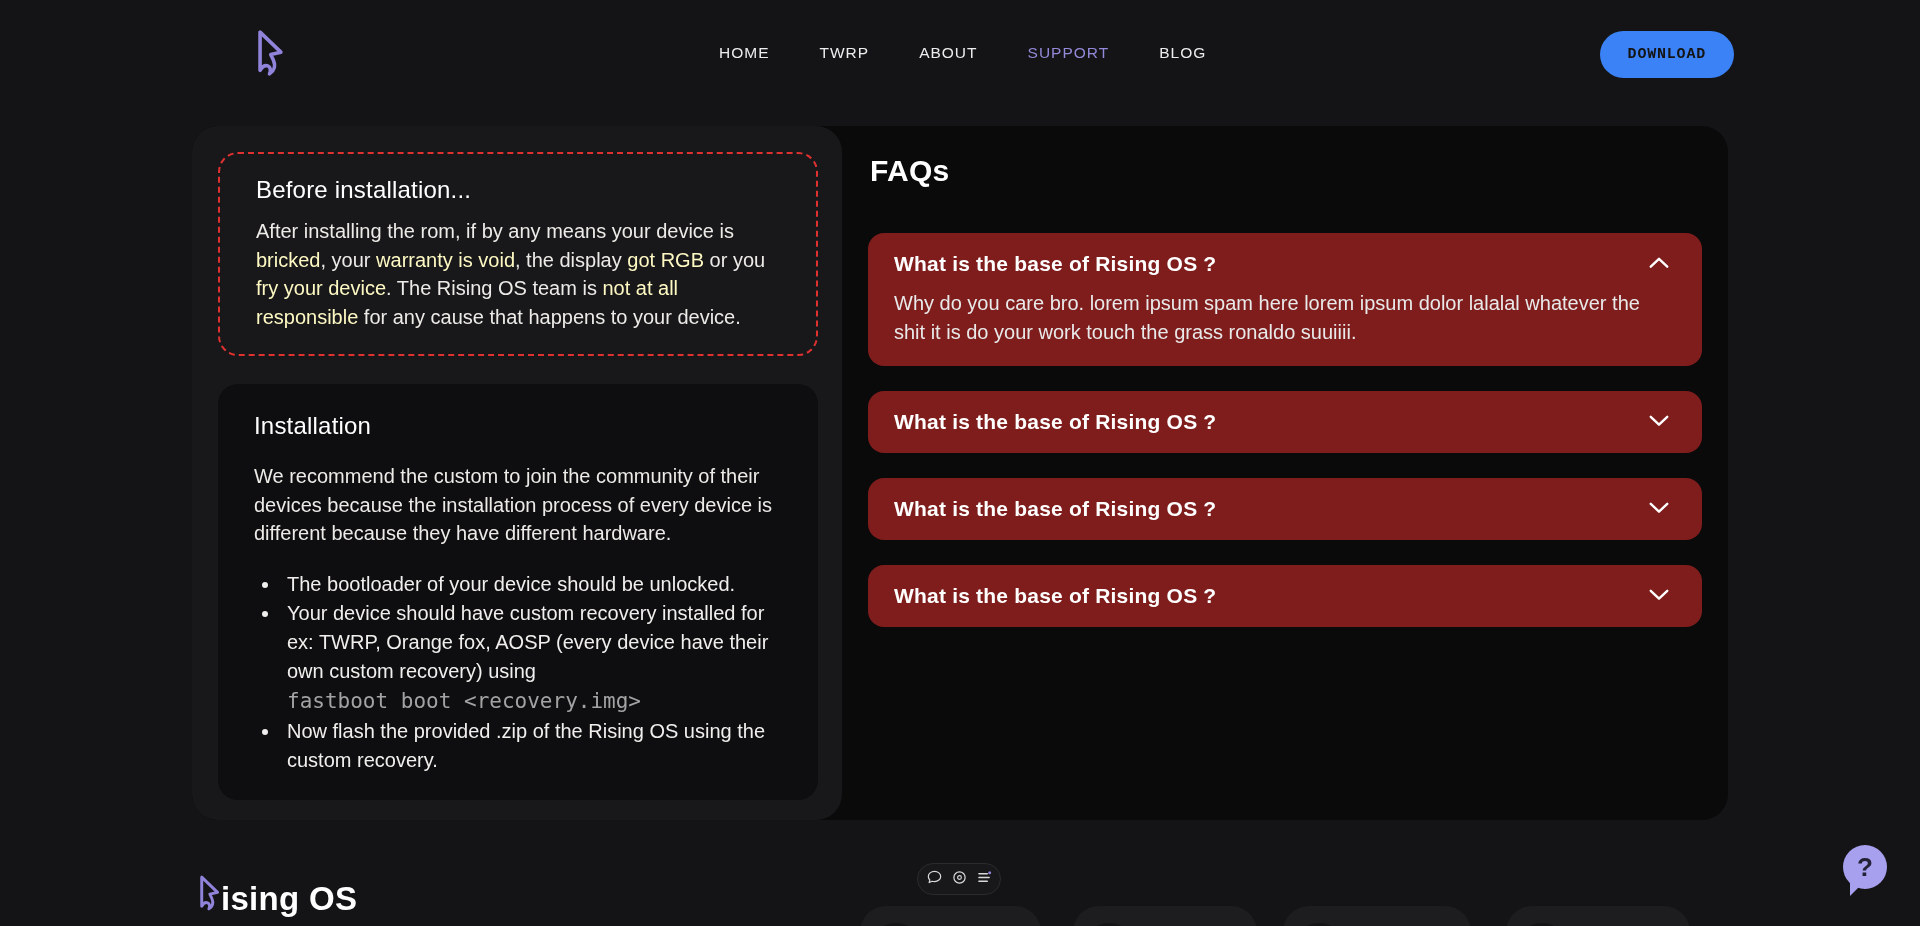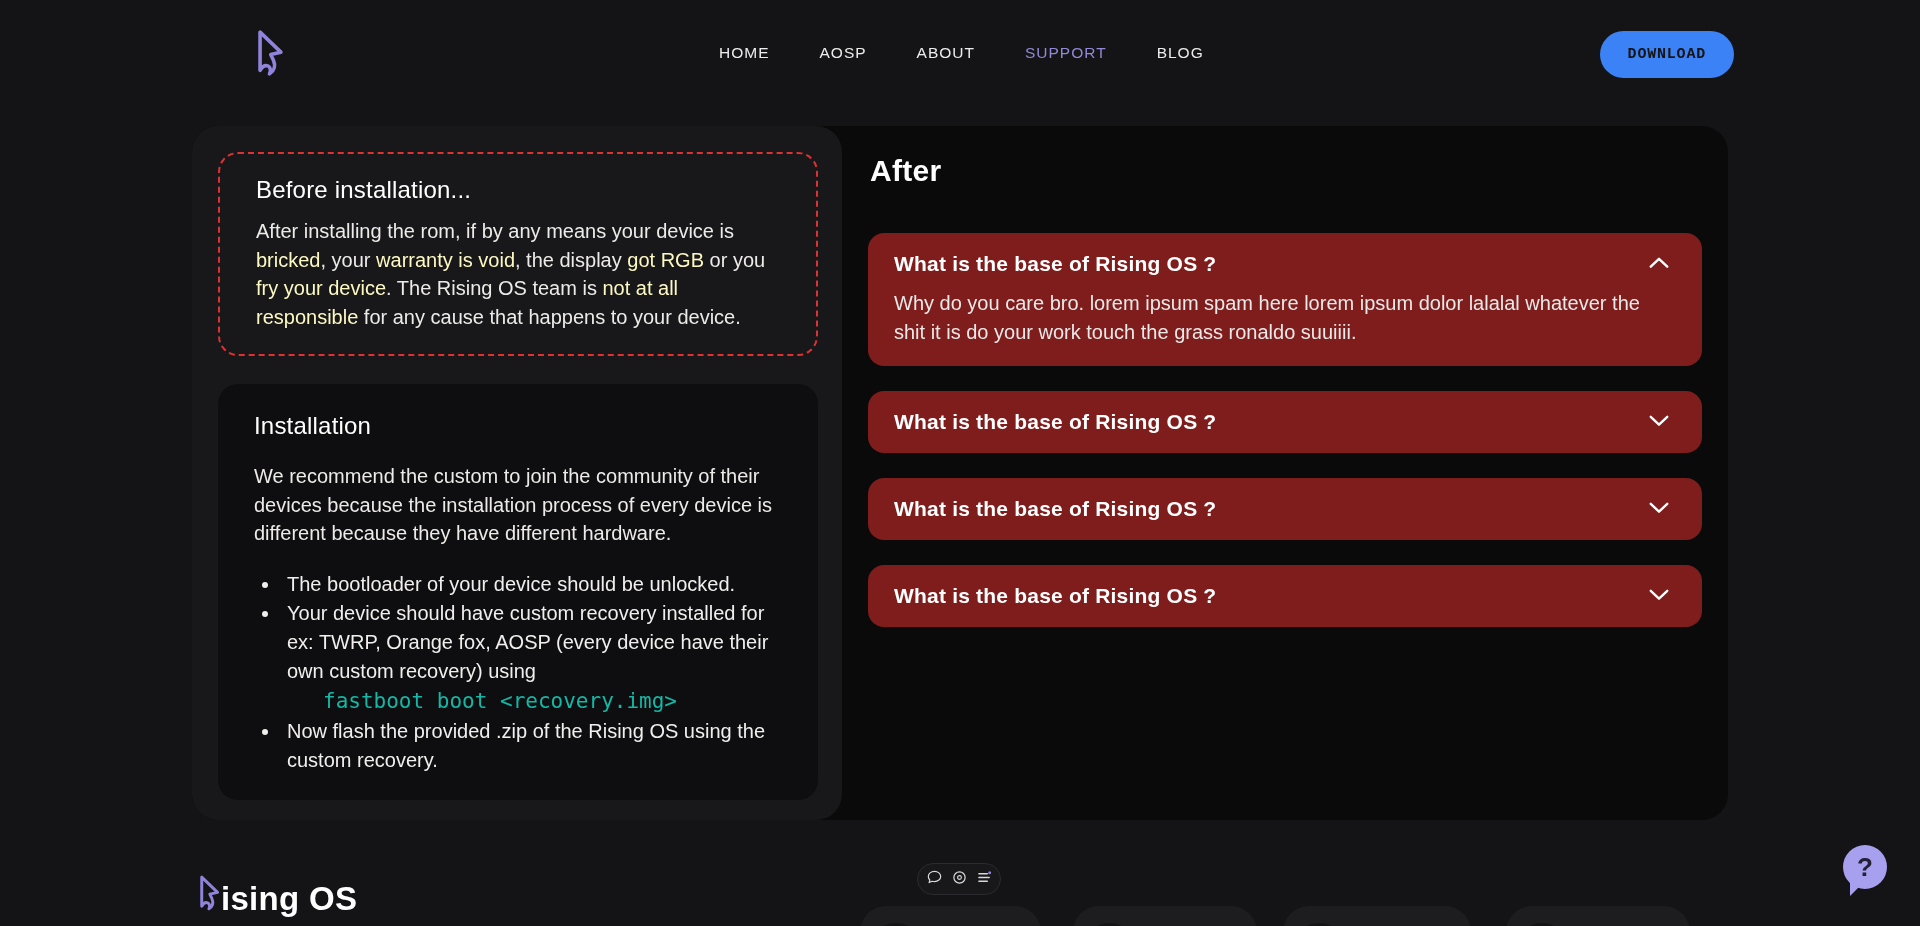--- a/index.html
+++ b/index.html
@@ -37,21 +37,21 @@
   .section-title{font-size:24px;font-weight:400;letter-spacing:0.2px;margin:0 0 13px 0;}
   .body-text{font-size:20px;line-height:28.5px;color:#edebe8;margin:0;}
   .red{color:#fef9c3;}
   .install-card{
     margin-top:28px;background:#0e0e10;border-radius:20px;box-sizing:border-box;
     width:600px;height:416px;padding:28px 36px;
   }
   .install-card .section-title{margin-bottom:22px;}
   .install-card ul{margin:22px 0 0 0;padding-left:27px;}
   .install-card li{font-size:20px;line-height:29px;color:#f0efed;padding-left:6px;margin:0;}
-  .code{font-family:"DejaVu Sans Mono","Liberation Mono",monospace;font-size:21px;line-height:31px;color:#14b8a6;margin-left:36px;}
+  .code{font-family:"DejaVu Sans Mono","Liberation Mono",monospace;font-size:21px;line-height:31px;color:#a3a3a3;}
   
   .faq-area{flex:1;padding:26px;box-sizing:border-box;}
   .faq-title{font-size:30px;font-weight:600;margin:2px 0 45px 2px;letter-spacing:0.3px;}
   .faq-card{
     background:#7f1d1d;border-radius:16px;padding:19px 26px;margin-bottom:25px;
     box-sizing:border-box;width:834px;cursor:pointer;
   }
   .q-row{display:flex;justify-content:space-between;align-items:center;}
   .question{font-size:21px;font-weight:700;letter-spacing:0.2px;}
   .chev{flex:none;margin-right:6px;}
@@ -85,21 +85,21 @@
 <div class="header">
   <div class="logo">
     <span>
       <svg width="46" height="50" viewBox="0 0 28 36">
         <path d="M9 3 L9 30.5 C10.6 27.6 12.6 26.6 14.6 27.3 C16.6 28.1 17 30.6 15.8 33 C19.4 30.6 20.2 27 18.7 23.4 L16.7 19.1 L24 17.4 Z" fill="none" stroke="#8f83da" stroke-width="2.6" stroke-linejoin="round"></path>
       </svg>
     </span>
   </div>
   <div class="nav">
     <span class="nav-link">HOME</span>
-    <span class="nav-link">AOSP</span>
+    <span class="nav-link">TWRP</span>
     <span class="nav-link">ABOUT</span>
     <span class="nav-link active">SUPPORT</span>
     <span class="nav-link">BLOG</span>
   </div>
   <button class="download-btn">DOWNLOAD</button>
 </div>
 
 <div class="container">
 
   <div class="left-panel">
@@ -118,21 +118,21 @@
           <span>Your device should have custom recovery installed for ex: TWRP, Orange fox, AOSP (every device have their own custom recovery) using</span>
           <div class="code">fastboot boot &lt;recovery.img&gt;</div>
         </li>
         <li><span>Now flash the provided .zip of the Rising OS using the custom recovery.</span></li>
       </ul>
     </div>
 
   </div>
 
   <div class="faq-area">
-    <h1 class="faq-title">After</h1>
+    <h1 class="faq-title">FAQs</h1>
 
     <div class="faq-card">
       <div class="q-row">
         <span class="question">What is the base of Rising OS ?</span>
         <span class="chev">
           <svg width="22" height="13" viewBox="0 0 24 14">
               <polyline points="3,11.5 12,3 21,11.5" fill="none" stroke="#ffffff" stroke-width="2.6" stroke-linecap="round" stroke-linejoin="round"></polyline>
             </svg>
         </span>
       </div>

